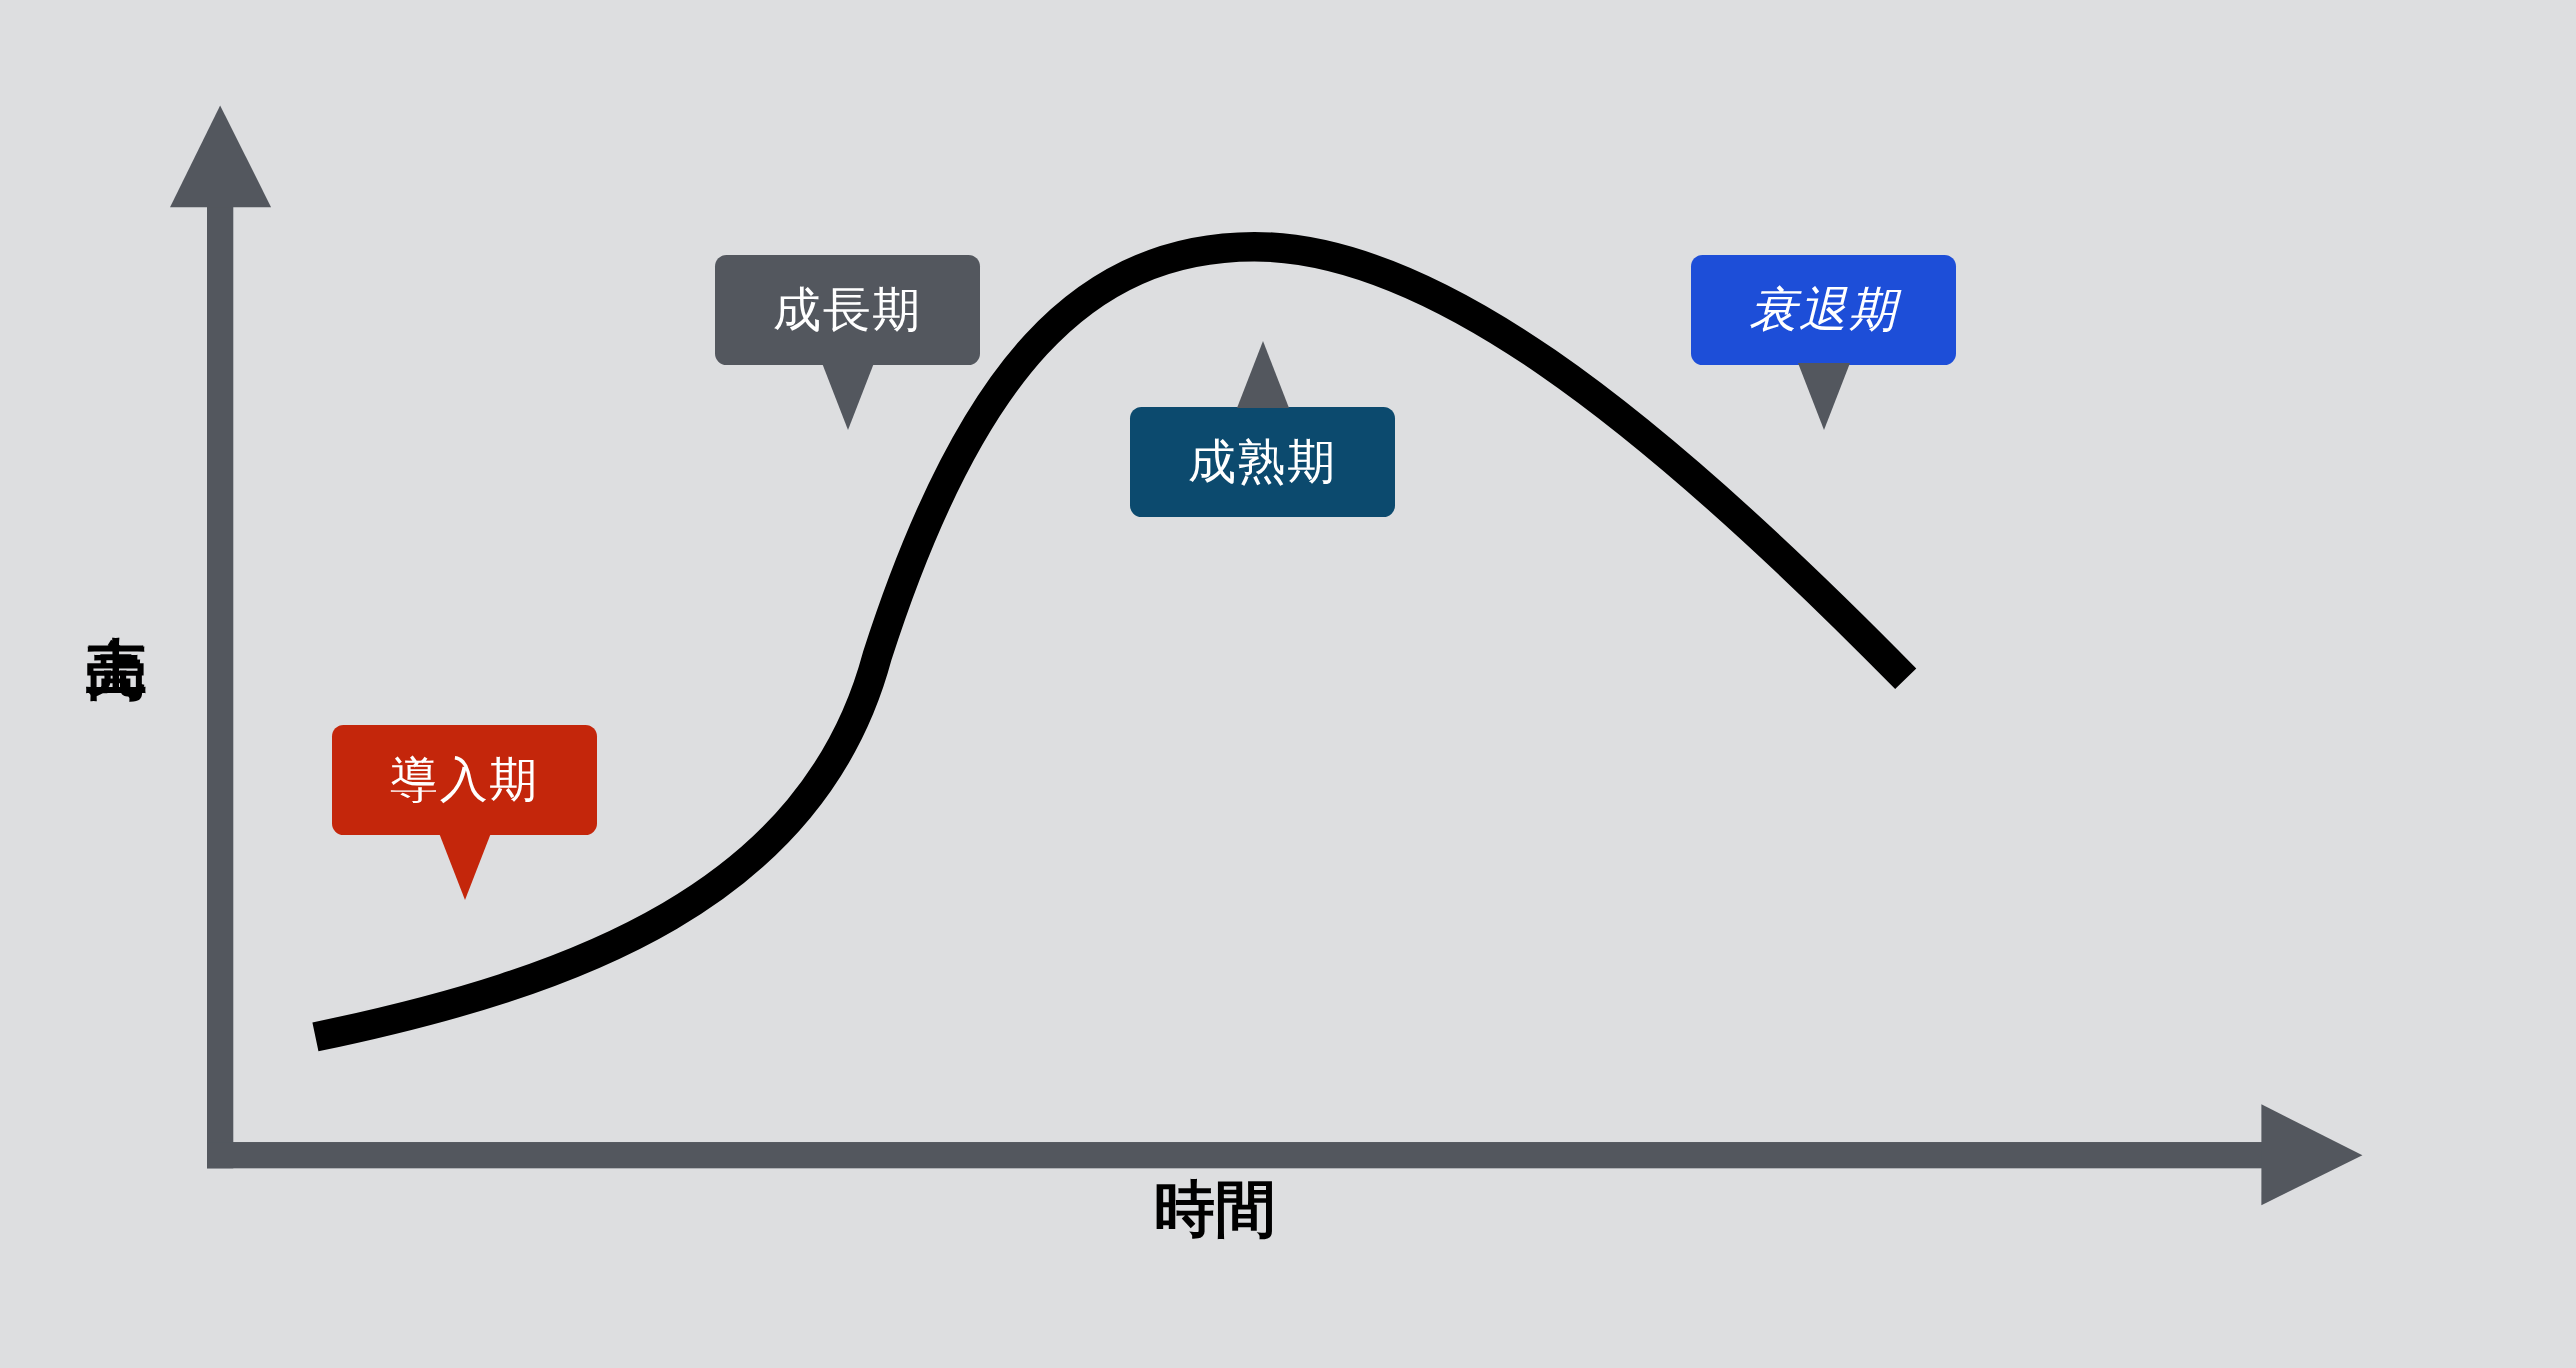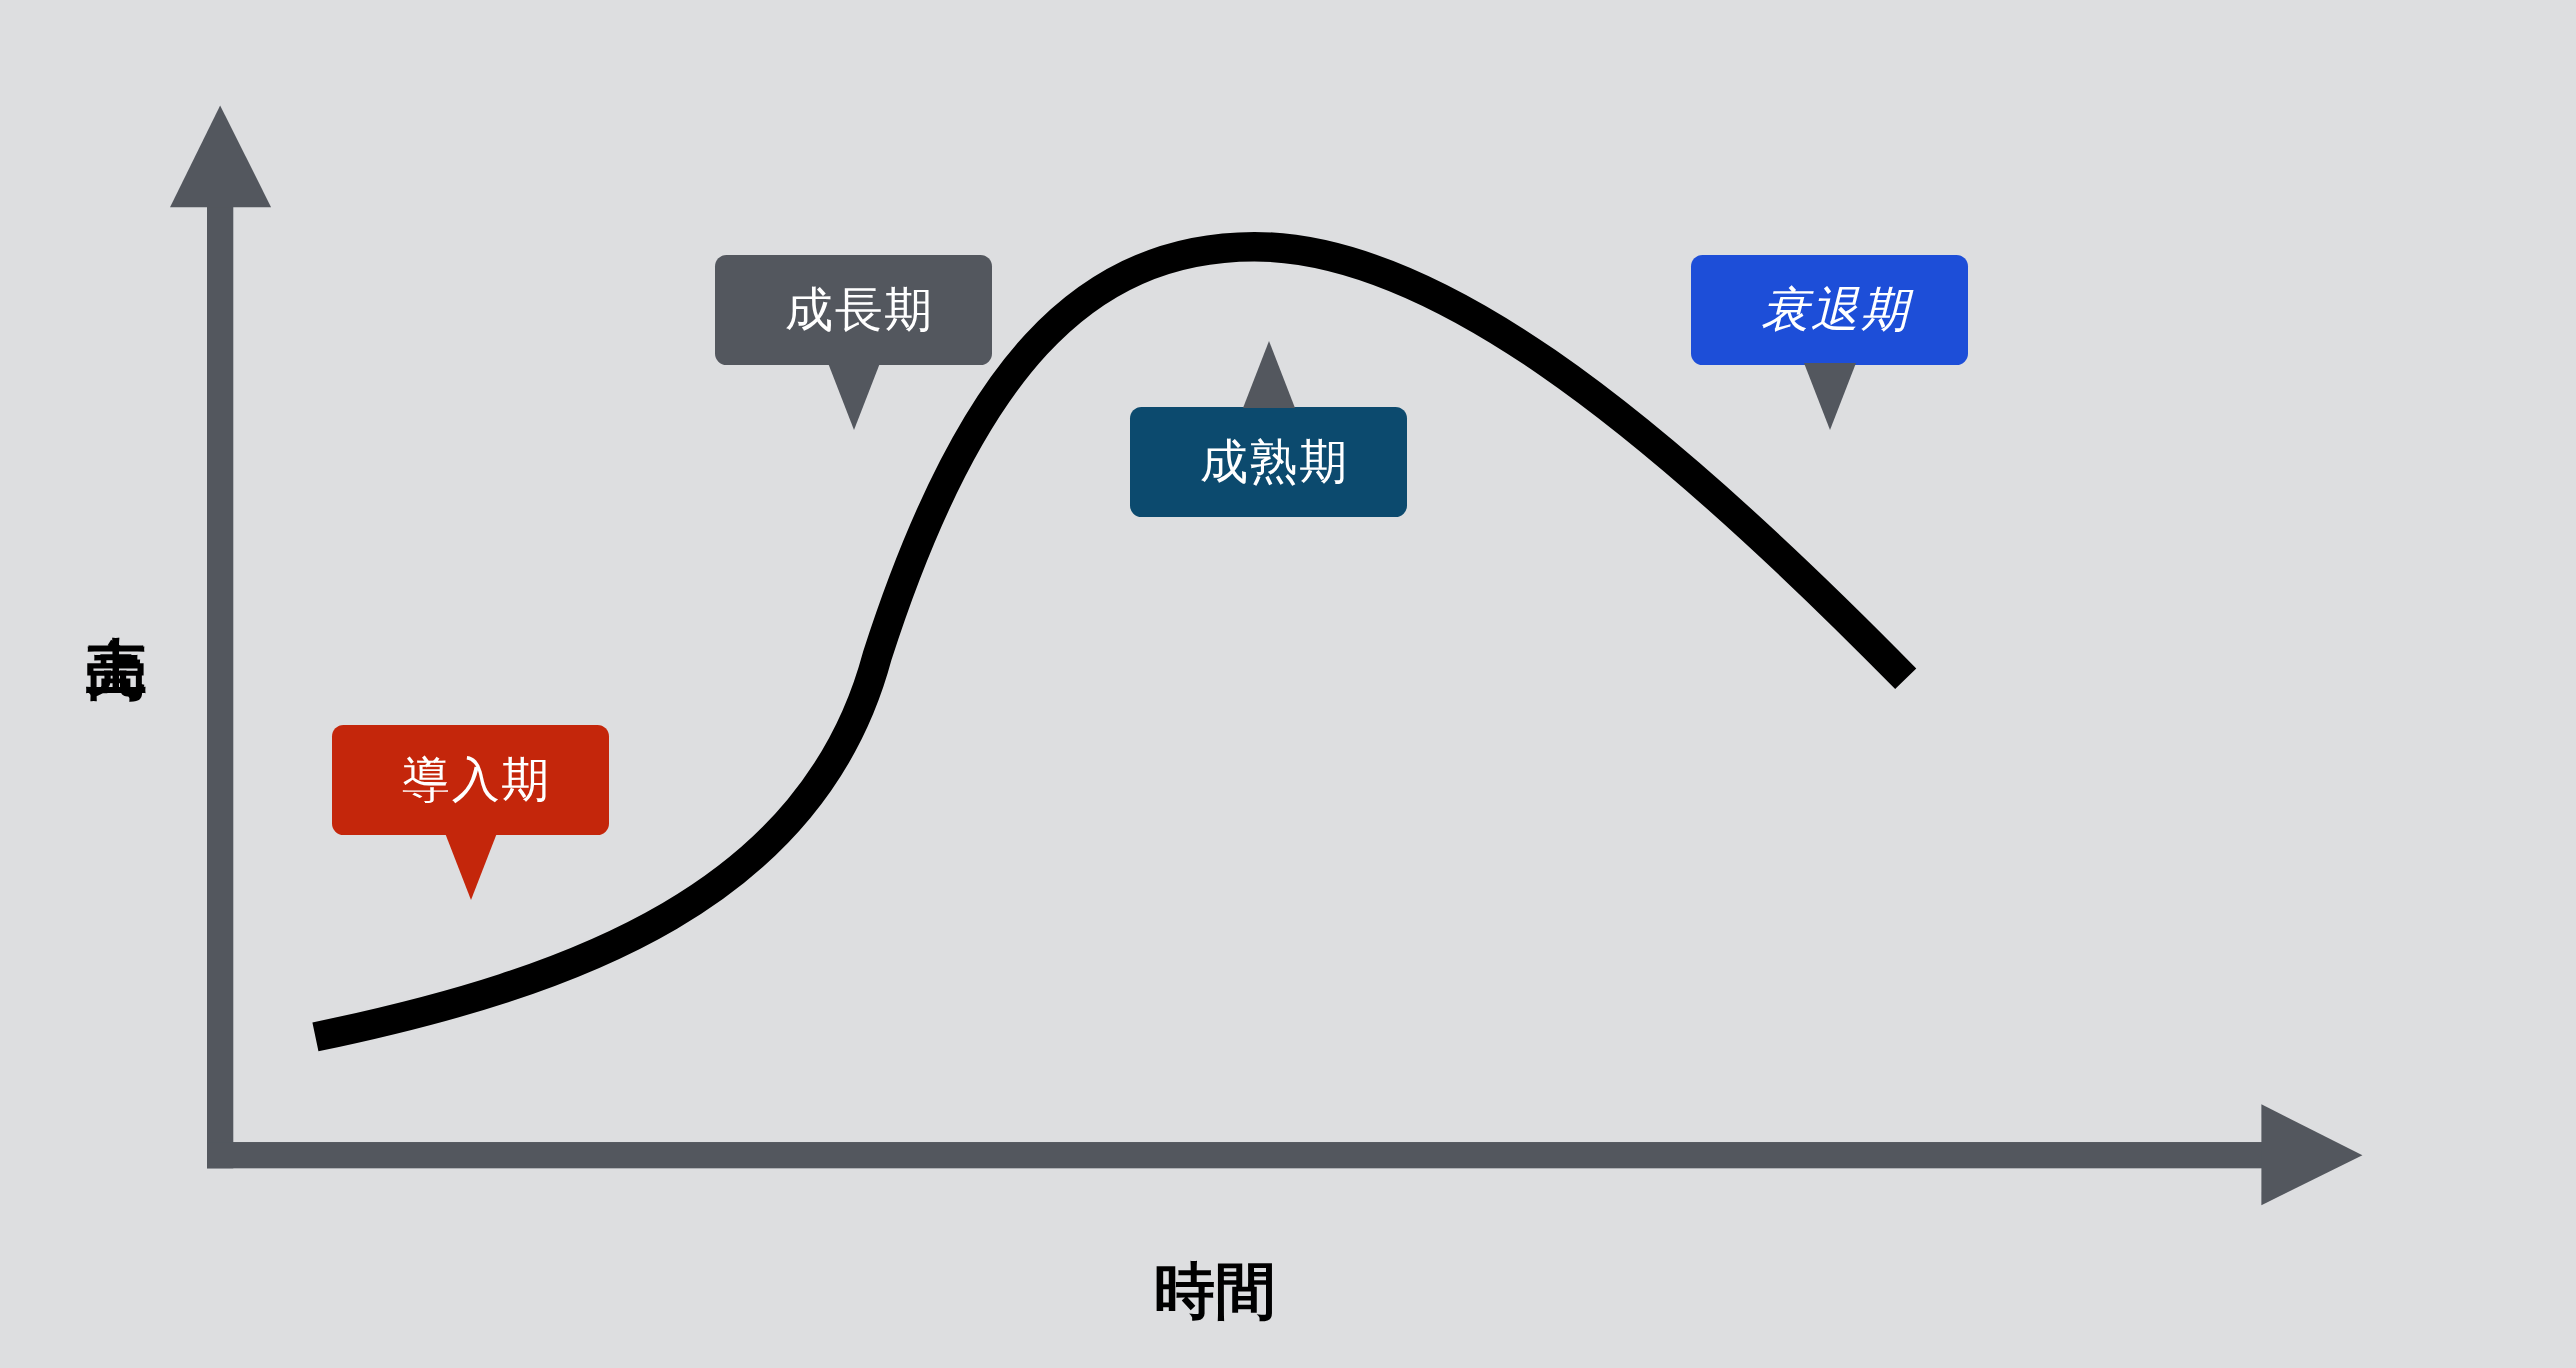--- a/index.html
+++ b/index.html
@@ -9,30 +9,30 @@
       font-family: "DejaVu Sans", sans-serif;
       position: relative;
     }
     #canvas { position: absolute; left: 0; top: 0; width: 2576px; height: 1369px; }
     .callout {
       position: absolute;
       width: 265px; height: 110px;
       border-radius: 11.5px;
       color: #ffffff;
       display: flex; align-items: center; justify-content: center;
-      font-size: 48px; letter-spacing: 1.6px; padding-left: 12px;
+      font-size: 48px; letter-spacing: 1.6px;
     }
     .callout .tail { position: absolute; left: 50%; transform: translateX(-50%); width: 0; height: 0; }
     .tail-down { top: 108px; border-left: 26px solid transparent; border-right: 26px solid transparent; border-top: 67px solid; }
     .tail-up { top: -66px; border-left: 26px solid transparent; border-right: 26px solid transparent; border-bottom: 67px solid; }
     .axis-label {
       position: absolute; color: #000; font-weight: bold; font-size: 61px;
     }
     #ylabel { left: 82px; top: 530px; width: 69px; line-height: 71px; text-align: center; }
-    #xlabel { left: 1154px; top: 1251px; }
+    #xlabel { left: 1154px; top: 1169px; }
   </style>
 </head>
 <body>
 
 <svg id="canvas" viewBox="0 0 3136 1666" xmlns="http://www.w3.org/2000/svg">
 
   <rect x="252" y="248" width="32" height="1174" fill="#53575e"></rect>
   <polygon points="268,128 207,252 330,252" fill="#53575e"></polygon>
 
   <rect x="252" y="1390" width="2508" height="32" fill="#53575e"></rect>

